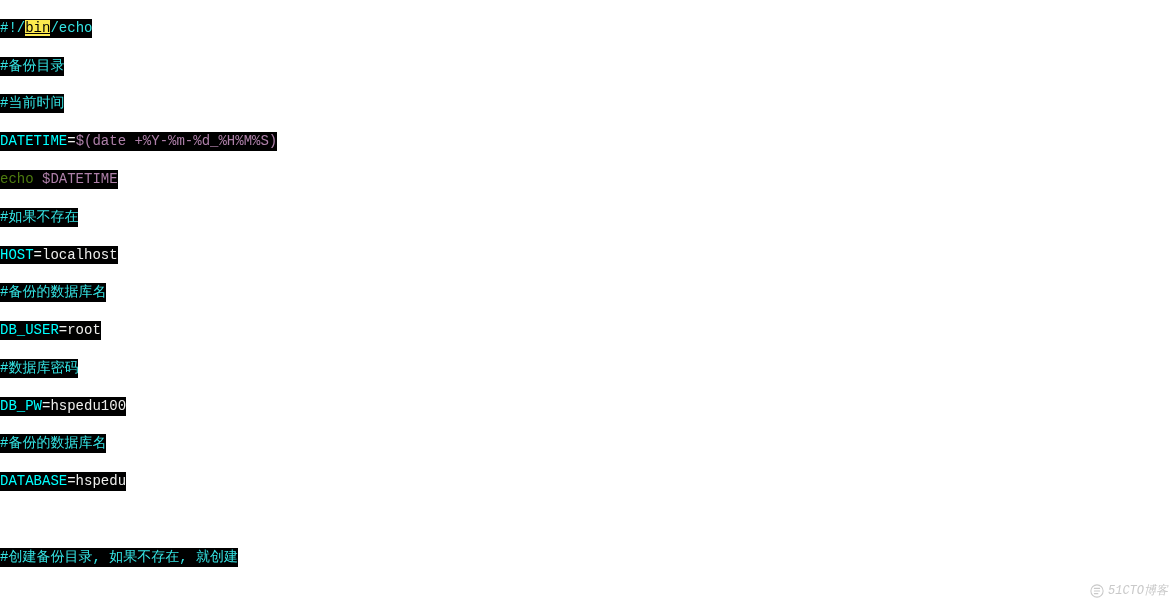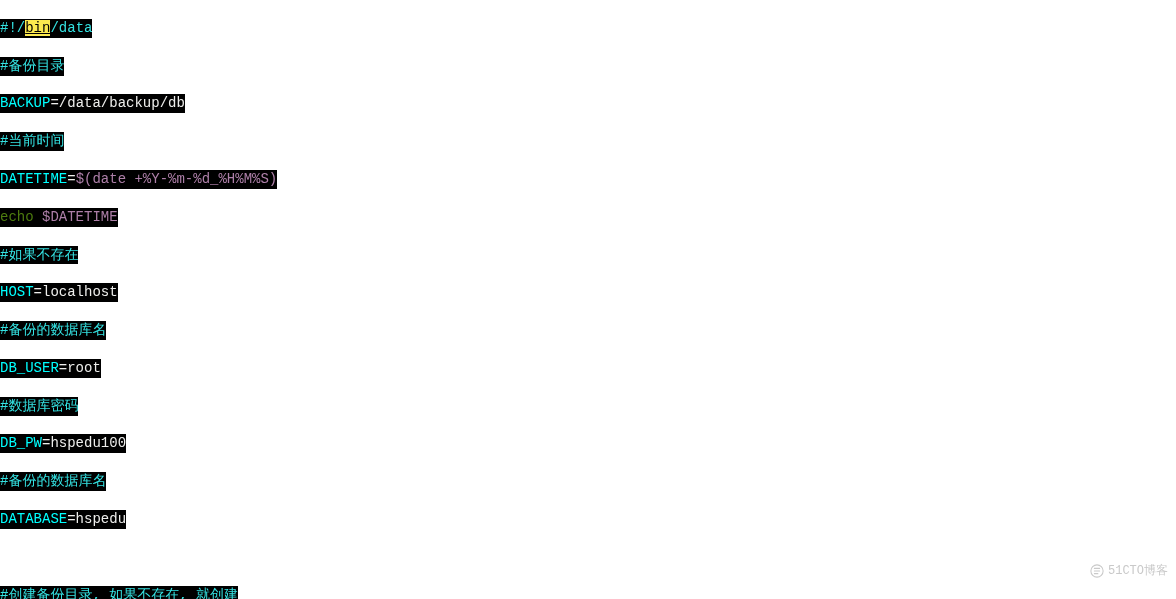--- a/index.html
+++ b/index.html
@@ -24,35 +24,35 @@
   .bg { background: #000; }
   .c-cyan    { color: #34e2e2; }
   .c-cyan2   { color: #00ffff; }
   .c-white   { color: #eeeeec; }
   .c-magenta { color: #ad7fa8; margin-top: 27px; }
   .c-brown   { color: #4d7c0f; }
   .hl-yellow { background: #fce94f; color: #000; text-decoration: underline; }
   .watermark {
     position: absolute;
     right: 8px;
-    bottom: 20px;
+    bottom: 0;
     color: #c9c9c9;
     font-size: 12px;
+    font-style: italic;
   }
   .watermark svg { vertical-align: middle; margin-right: 4px; }
 </style>
 </head>
 <body>
 
 
 
 <div class="code">
-<span class="line bg"><span class="c-cyan">#!/</span><span class="hl-yellow">bin</span><span class="c-cyan">/data</span></span>
+<span class="line bg"><span class="c-cyan">#!/</span><span class="hl-yellow">bin</span><span class="c-cyan">/echo</span></span>
 <span class="line bg"><span class="c-cyan">#备份目录</span></span>
-<span class="line bg"><span class="c-cyan2">BACKUP</span><span class="c-white">=/data/backup/db</span></span>
 <span class="line bg"><span class="c-cyan">#当前时间</span></span>
 <span class="line bg"><span class="c-cyan2">DATETIME</span><span class="c-white">=</span><span class="c-magenta">$(date +%Y-%m-%d_%H%M%S)</span></span>
 <span class="line bg"><span class="c-brown">echo </span><span class="c-magenta">$DATETIME</span></span>
 <span class="line bg"><span class="c-cyan">#如果不存在</span></span>
 <span class="line bg"><span class="c-cyan2">HOST</span><span class="c-white">=localhost</span></span>
 <span class="line bg"><span class="c-cyan">#备份的数据库名</span></span>
 <span class="line bg"><span class="c-cyan2">DB_USER</span><span class="c-white">=root</span></span>
 <span class="line bg"><span class="c-cyan">#数据库密码</span></span>
 <span class="line bg"><span class="c-cyan2">DB_PW</span><span class="c-white">=hspedu100</span></span>
 <span class="line bg"><span class="c-cyan">#备份的数据库名</span></span>

